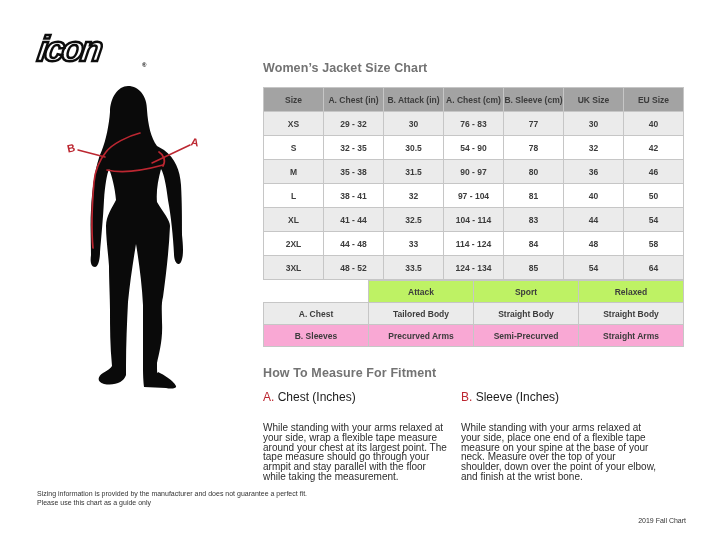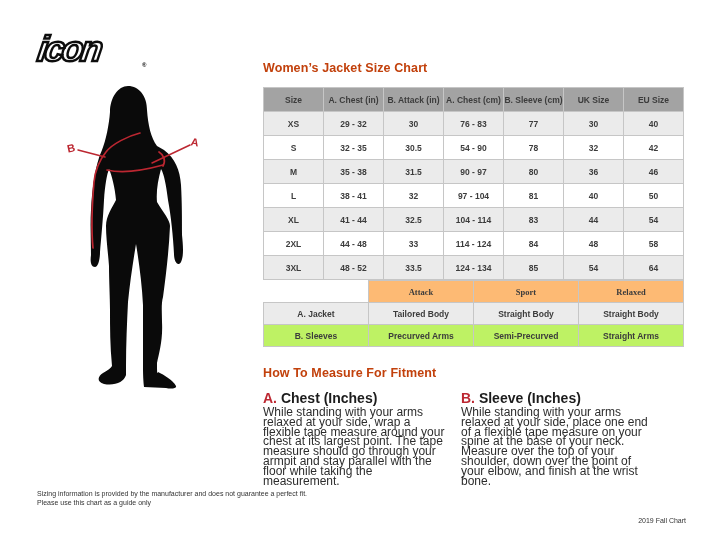--- a/index.html
+++ b/index.html
@@ -26,50 +26,50 @@
     position:absolute; left:104px; top:36px;
     font-size:6px; font-weight:bold; color:#0d0d0d;
   }
 
   
   .figure { position:absolute; left:40px; top:70px; width:220px; height:330px; }
 
   
   .right-col { position:absolute; left:263px; top:61px; width:421px; }
   .section-title {
-    font-size:12.5px; font-weight:bold; color:#c2410c; letter-spacing:.1px;
+    font-size:12.5px; font-weight:bold; color:#737373; letter-spacing:.1px;
   }
   .t1 { margin-bottom:12px; }
   .t2 { margin:16px 0 9px 0; }
   .t3 { margin:19px 0 0 0; }
 
   table { border-collapse:collapse; width:421px; table-layout:fixed; }
   th, td {
     border:1px solid #c6c6c6; text-align:center; vertical-align:middle;
     font-size:8.5px; font-weight:bold; color:#3c3c3c; padding:0;
   }
   .sizes th, .sizes td { height:24px; }
   .sizes thead th { background:#a3a3a3; }
   .sizes tbody tr:nth-child(odd)  td { background:#ebebeb; }
   .sizes tbody tr:nth-child(even) td { background:#ffffff; }
 
   .styles th, .styles td { height:22px; }
   .styles td.blank { border:none; background:transparent; }
-  .styles thead th { background:#fdba74;font-family:Liberation Serif, serif; }
+  .styles thead th { background:#bef264; }
   .styles tbody tr.gray td { background:#ebebeb; }
-  .styles tbody tr.white td { background:#bef264; }
+  .styles tbody tr.white td { background:#f9a8d4; }
 
   
   .measure-grid { display:flex; gap:11px; margin-top:10px; }
   .m-col-a { width:187px; }
   .m-col-b { width:196px; }
-  .m-head { font-size:14px; font-weight:bold; color:#1c1c1c; }
+  .m-head { font-size:12px; font-weight:normal; color:#1c1c1c; }
   .m-prefix { color:#bc2731; }
   .m-body {
-    margin-top:2px; font-size:12px; line-height:9.8px; color:#2d2d2d;
+    margin-top:19px; font-size:10px; line-height:9.8px; color:#2d2d2d;
   }
 
   
   .disclaimer {
     position:absolute; left:37px; top:489px;
     font-size:7px; line-height:9px; color:#333;
   }
   .edition {
     position:absolute; left:0; top:517px; width:686px;
     text-align:right; font-size:7px; color:#333;
@@ -230,21 +230,21 @@
     <thead>
       <tr>
         <td class="blank"></td>
         <th>Attack</th>
         <th>Sport</th>
         <th>Relaxed</th>
       </tr>
     </thead>
     <tbody>
       <tr class="gray">
-        <td>A. Jacket</td>
+        <td>A. Chest</td>
         <td>Tailored Body</td>
         <td>Straight Body</td>
         <td>Straight Body</td>
       </tr>
       <tr class="white">
         <td>B. Sleeves</td>
         <td>Precurved Arms</td>
         <td>Semi-Precurved</td>
         <td>Straight Arms</td>
       </tr>

